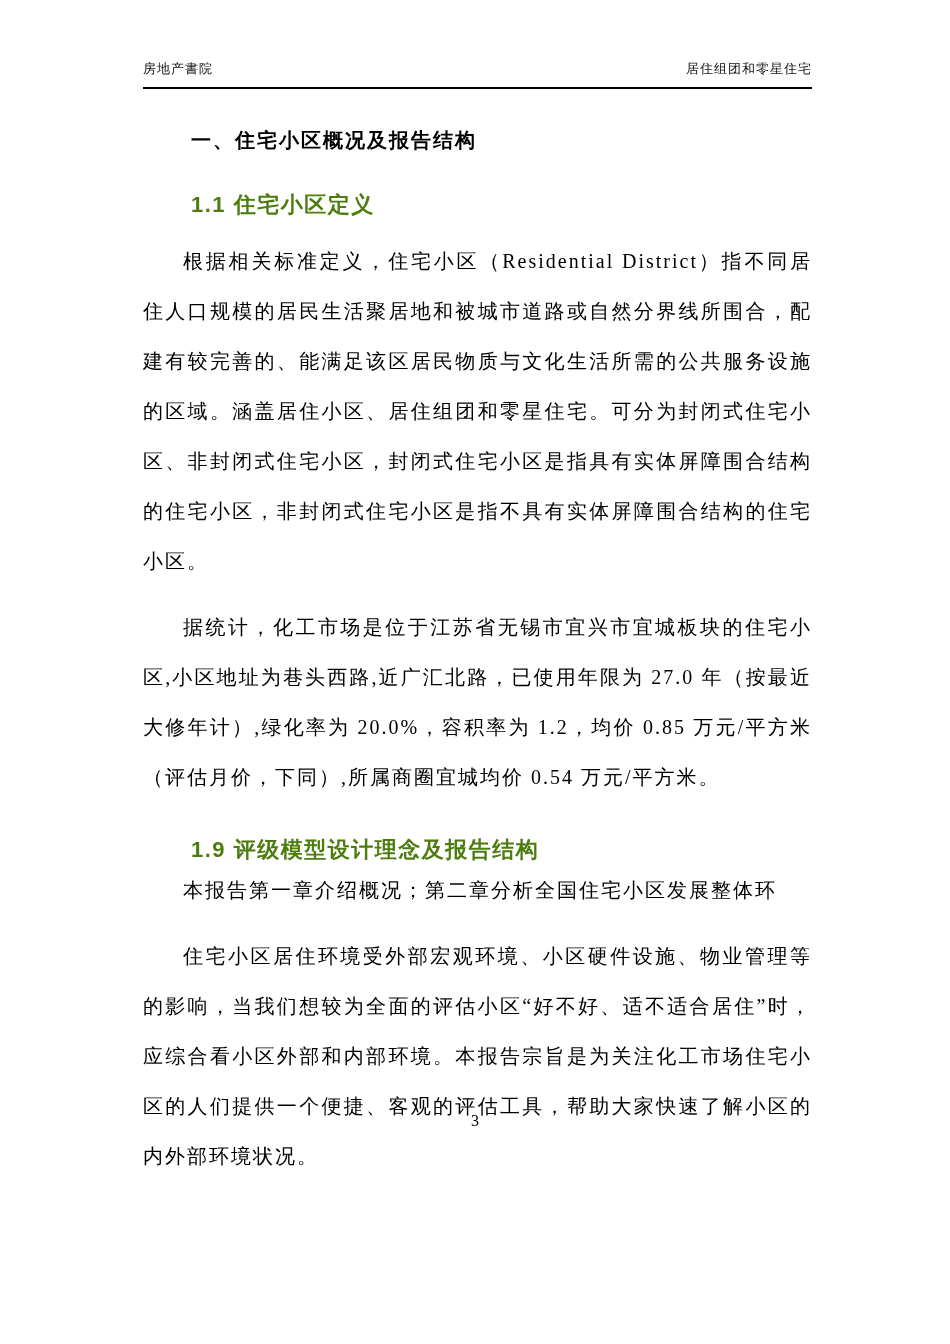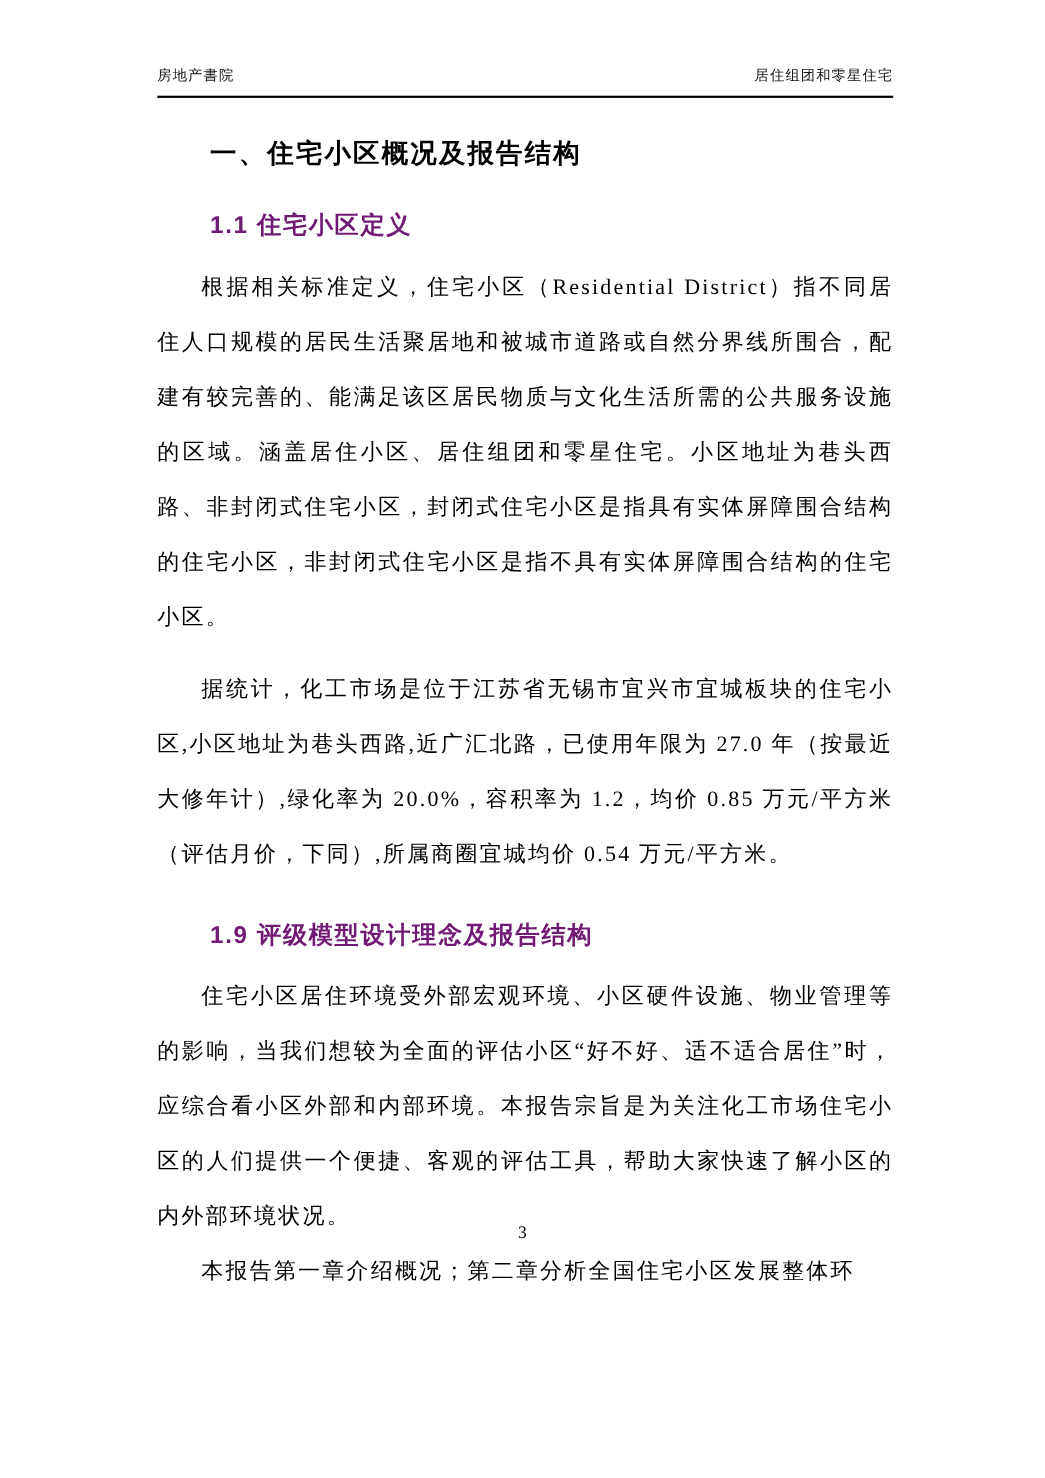--- a/index.html
+++ b/index.html
@@ -24,36 +24,36 @@
     align-items: flex-end;
     font-size: 13px;
     letter-spacing: 1px;
     padding-bottom: 9px;
     border-bottom: 2px solid #000000;
     font-family: "Liberation Sans", "DejaVu Sans", sans-serif;
   }
   .doc-title {
     margin-top: 34px;
     padding-left: 48px;
-    font-size: 24px;
+    font-size: 20px;
     line-height: 34px;
     font-weight: bold;
     letter-spacing: 2px;
     font-family: "Liberation Sans", "DejaVu Sans", sans-serif;
     color: #000000;
   }
   .section-heading {
     margin-top: 33px;
     padding-left: 48px;
     font-size: 22px;
     line-height: 30px;
     font-weight: bold;
     letter-spacing: 1.5px;
     font-family: "Liberation Sans", "DejaVu Sans", sans-serif;
-    color: #701a75;
+    color: #4d7c0f;
   }
   .body-para {
     margin-top: 16px;
     font-size: 20px;
     line-height: 50px;
     letter-spacing: 2px;
     text-indent: 2em;
     text-align: justify;
     color: #000000;
   }
@@ -76,25 +76,25 @@
 <div class="page">
 
   <div class="header">
     <span>房地产書院</span>
     <span>居住组团和零星住宅</span>
   </div>
 
   <div class="doc-title">一、住宅小区概况及报告结构</div>
 
   <div class="section-heading">1.1 住宅小区定义</div>
-  <p class="body-para">根据相关标准定义，住宅小区（Residential District）指不同居住人口规模的居民生活聚居地和被城市道路或自然分界线所围合，配建有较完善的、能满足该区居民物质与文化生活所需的公共服务设施的区域。涵盖居住小区、居住组团和零星住宅。小区地址为巷头西路、非封闭式住宅小区，封闭式住宅小区是指具有实体屏障围合结构的住宅小区，非封闭式住宅小区是指不具有实体屏障围合结构的住宅小区。</p>
+  <p class="body-para">根据相关标准定义，住宅小区（Residential District）指不同居住人口规模的居民生活聚居地和被城市道路或自然分界线所围合，配建有较完善的、能满足该区居民物质与文化生活所需的公共服务设施的区域。涵盖居住小区、居住组团和零星住宅。可分为封闭式住宅小区、非封闭式住宅小区，封闭式住宅小区是指具有实体屏障围合结构的住宅小区，非封闭式住宅小区是指不具有实体屏障围合结构的住宅小区。</p>
 
   <p class="body-para">据统计，化工市场是位于江苏省无锡市宜兴市宜城板块的住宅小区,小区地址为巷头西路,近广汇北路，已使用年限为 27.0 年（按最近大修年计）,绿化率为 20.0%，容积率为 1.2，均价 0.85 万元/平方米（评估月价，下同）,所属商圈宜城均价 0.54 万元/平方米。</p>
 
   <div class="section-heading">1.9 评级模型设计理念及报告结构</div>
+  <p class="body-para follow">本报告第一章介绍概况；第二章分析全国住宅小区发展整体环</p>
   <p class="body-para">住宅小区居住环境受外部宏观环境、小区硬件设施、物业管理等的影响，当我们想较为全面的评估小区“好不好、适不适合居住”时，应综合看小区外部和内部环境。本报告宗旨是为关注化工市场住宅小区的人们提供一个便捷、客观的评估工具，帮助大家快速了解小区的内外部环境状况。</p>
-  <p class="body-para follow">本报告第一章介绍概况；第二章分析全国住宅小区发展整体环</p>
 
   <div class="footer">
     <span>3</span>
   </div>
 
 </div>
 
 </body></html>

